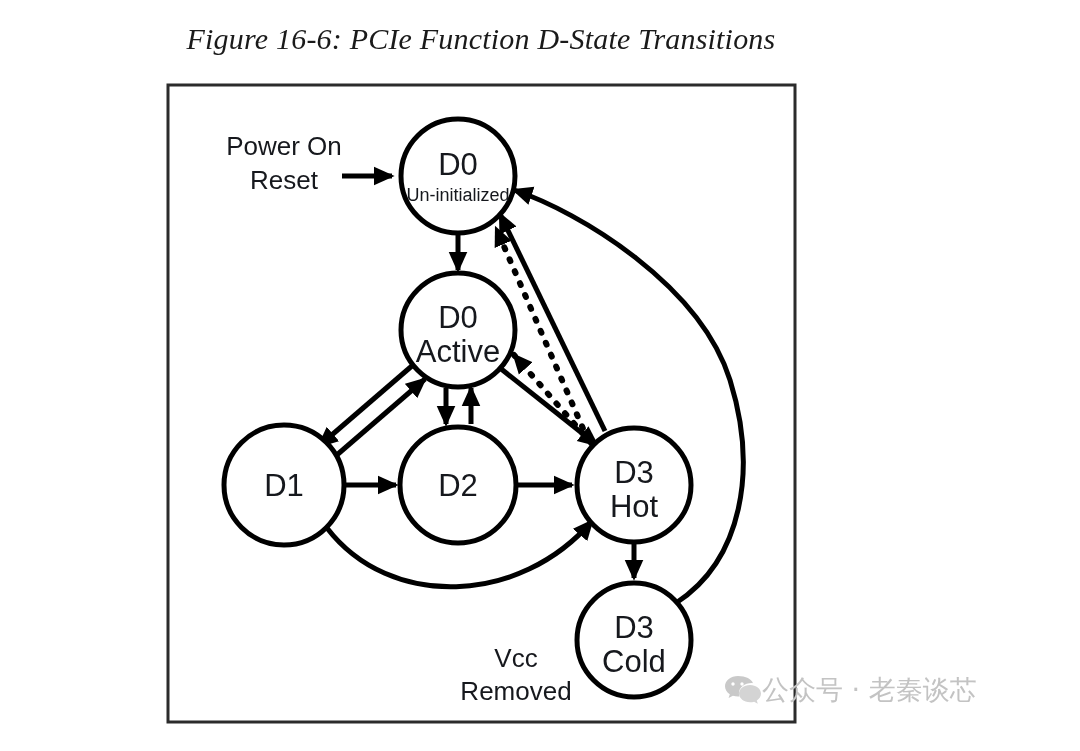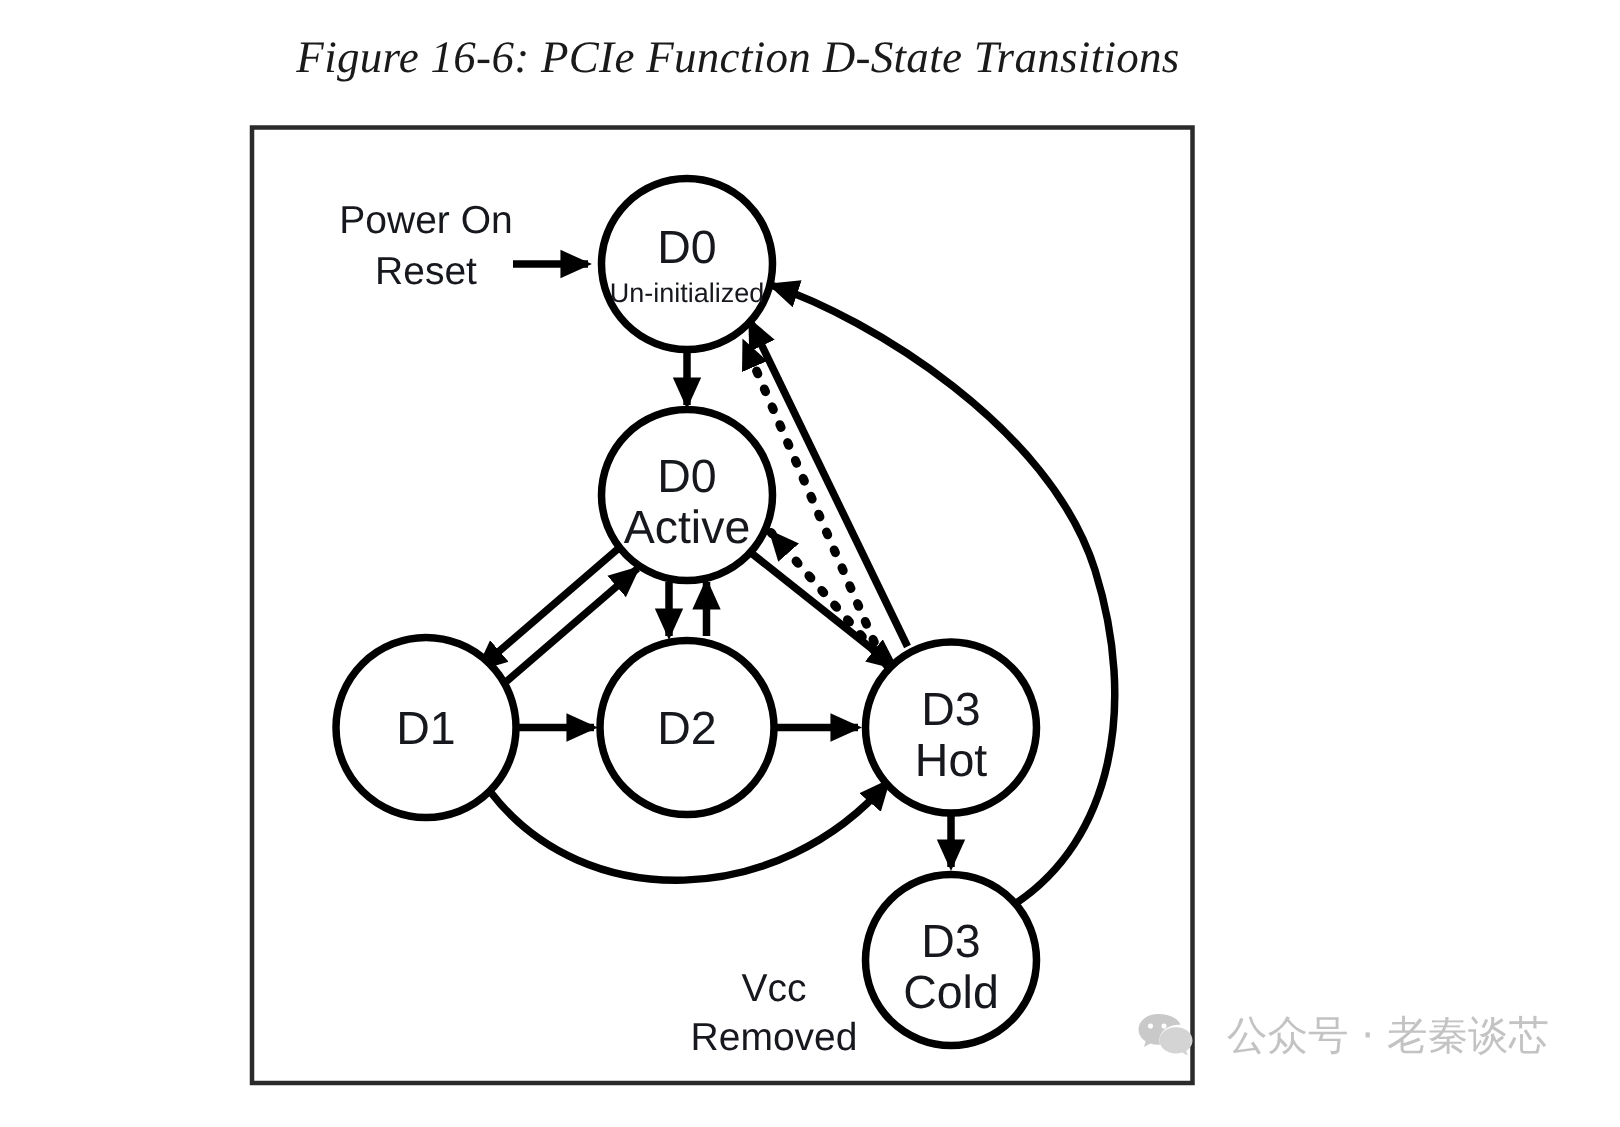--- a/index.html
+++ b/index.html
@@ -9,21 +9,21 @@
   }
   body {
     width: 1080px;
     height: 751px;
     position: relative;
     overflow: hidden;
     font-family: "Liberation Sans", sans-serif;
   }
   #figure-title {
     position: absolute;
-    left: 12px;
+    left: 1px;
     top: 22px;
     width: 960px;
     text-align: center;
     font-family: "Liberation Serif", serif;
     font-style: italic;
     font-size: 30px;
     color: #1a1a1a;
     letter-spacing: 0.2px;
     white-space: nowrap;
   }
@@ -70,25 +70,25 @@
     stroke-dasharray: 2 11;
     stroke-linecap: round;
   }
   .frame-rect {
     fill: none;
     stroke: #2b2b2b;
     stroke-width: 3;
   }
   #watermark {
     position: absolute;
-    left: 758px;
+    left: 724px;
     top: 672px;
     display: flex;
     align-items: center;
-    gap: 22px;
+    gap: 0;
     color: #c3c3c3;
     font-size: 27px;
     font-family: "DejaVu Sans", sans-serif;
     white-space: nowrap;
   }
   #watermark .wm-icon {
     display: block;
     line-height: 0;
   }
 </style>

